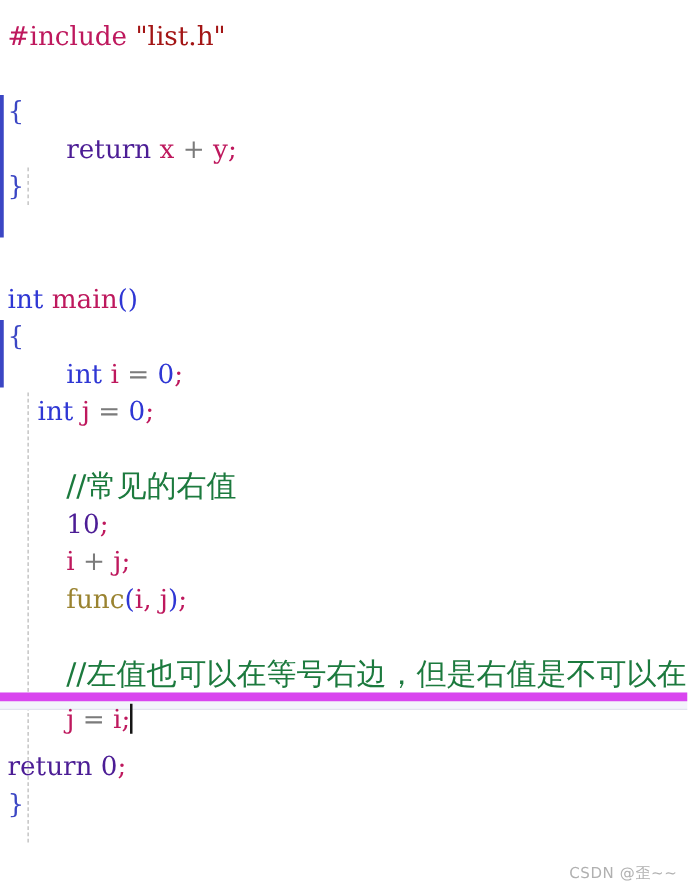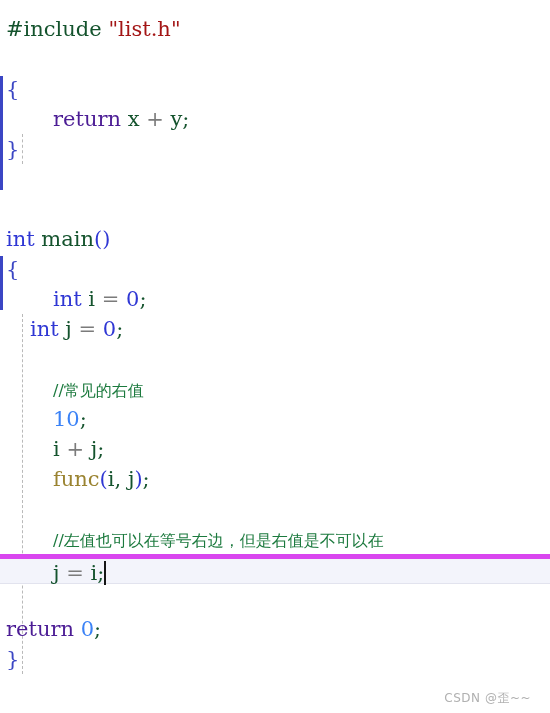--- a/index.html
+++ b/index.html
@@ -52,55 +52,55 @@
     white-space: pre;
     font-size: 21px;
     font-family: "DejaVu Serif", "Liberation Serif", serif;
     letter-spacing: 0px;
     padding-left: 6px;
     box-sizing: border-box;
   }
 
   .line.current {
     background: #f3f4fb;
-    border-top: 5px solid #d946ef;
+    border-top: 7px solid #d946ef;
     border-bottom: 1px solid #e2e3ee;
-    height: 30px;
+    height: 14px;
     line-height: 28px;
   }
 
   
-  .t-plain    { color: #14532d; }
+  .t-plain    { color: #be185d; }
   .t-keyword  { color: #2f37d4; }
   .t-string   { color: #a31515; }
   .t-comment  { color: #1c7a3e; }
   .t-return   { color: #4c1d95; }
   .t-func     { color: #9a8330; border-bottom: 1px dotted #9a8330; }
   .t-funcplain{ color: #9a8330; }
   .t-punct    { color: #2f37d4; }
   .t-brace    { color: #3b46c4; }
   .t-num      { color: #2f37d4; }
-  .t-numdark  { color: #3b82f6; }
+  .t-numdark  { color: #4c1d95; }
   .t-op       { color: #7b7b7b; }
 
-  .cjk { font-family: "DejaVu Sans", "Liberation Sans", sans-serif; font-size: 16px; }
+  .cjk { font-family: "DejaVu Sans", "Liberation Sans", sans-serif; font-size: 24px; }
 
   
   .caret {
     display: inline-block;
     width: 0;
     border-left: 2px solid #151515;
     height: 24px;
     vertical-align: -5px;
     margin-left: 0px;
   }
 
   .watermark {
     position: absolute;
-    right: 19px;
+    right: 8px;
     bottom: 6px;
     font-size: 12px;
     color: #b0b0b0;
     font-family: "DejaVu Sans", "Liberation Sans", sans-serif;
     letter-spacing: 0.5px;
     margin-left: 40px;
   }
 </style>
 </head>
 <body>

